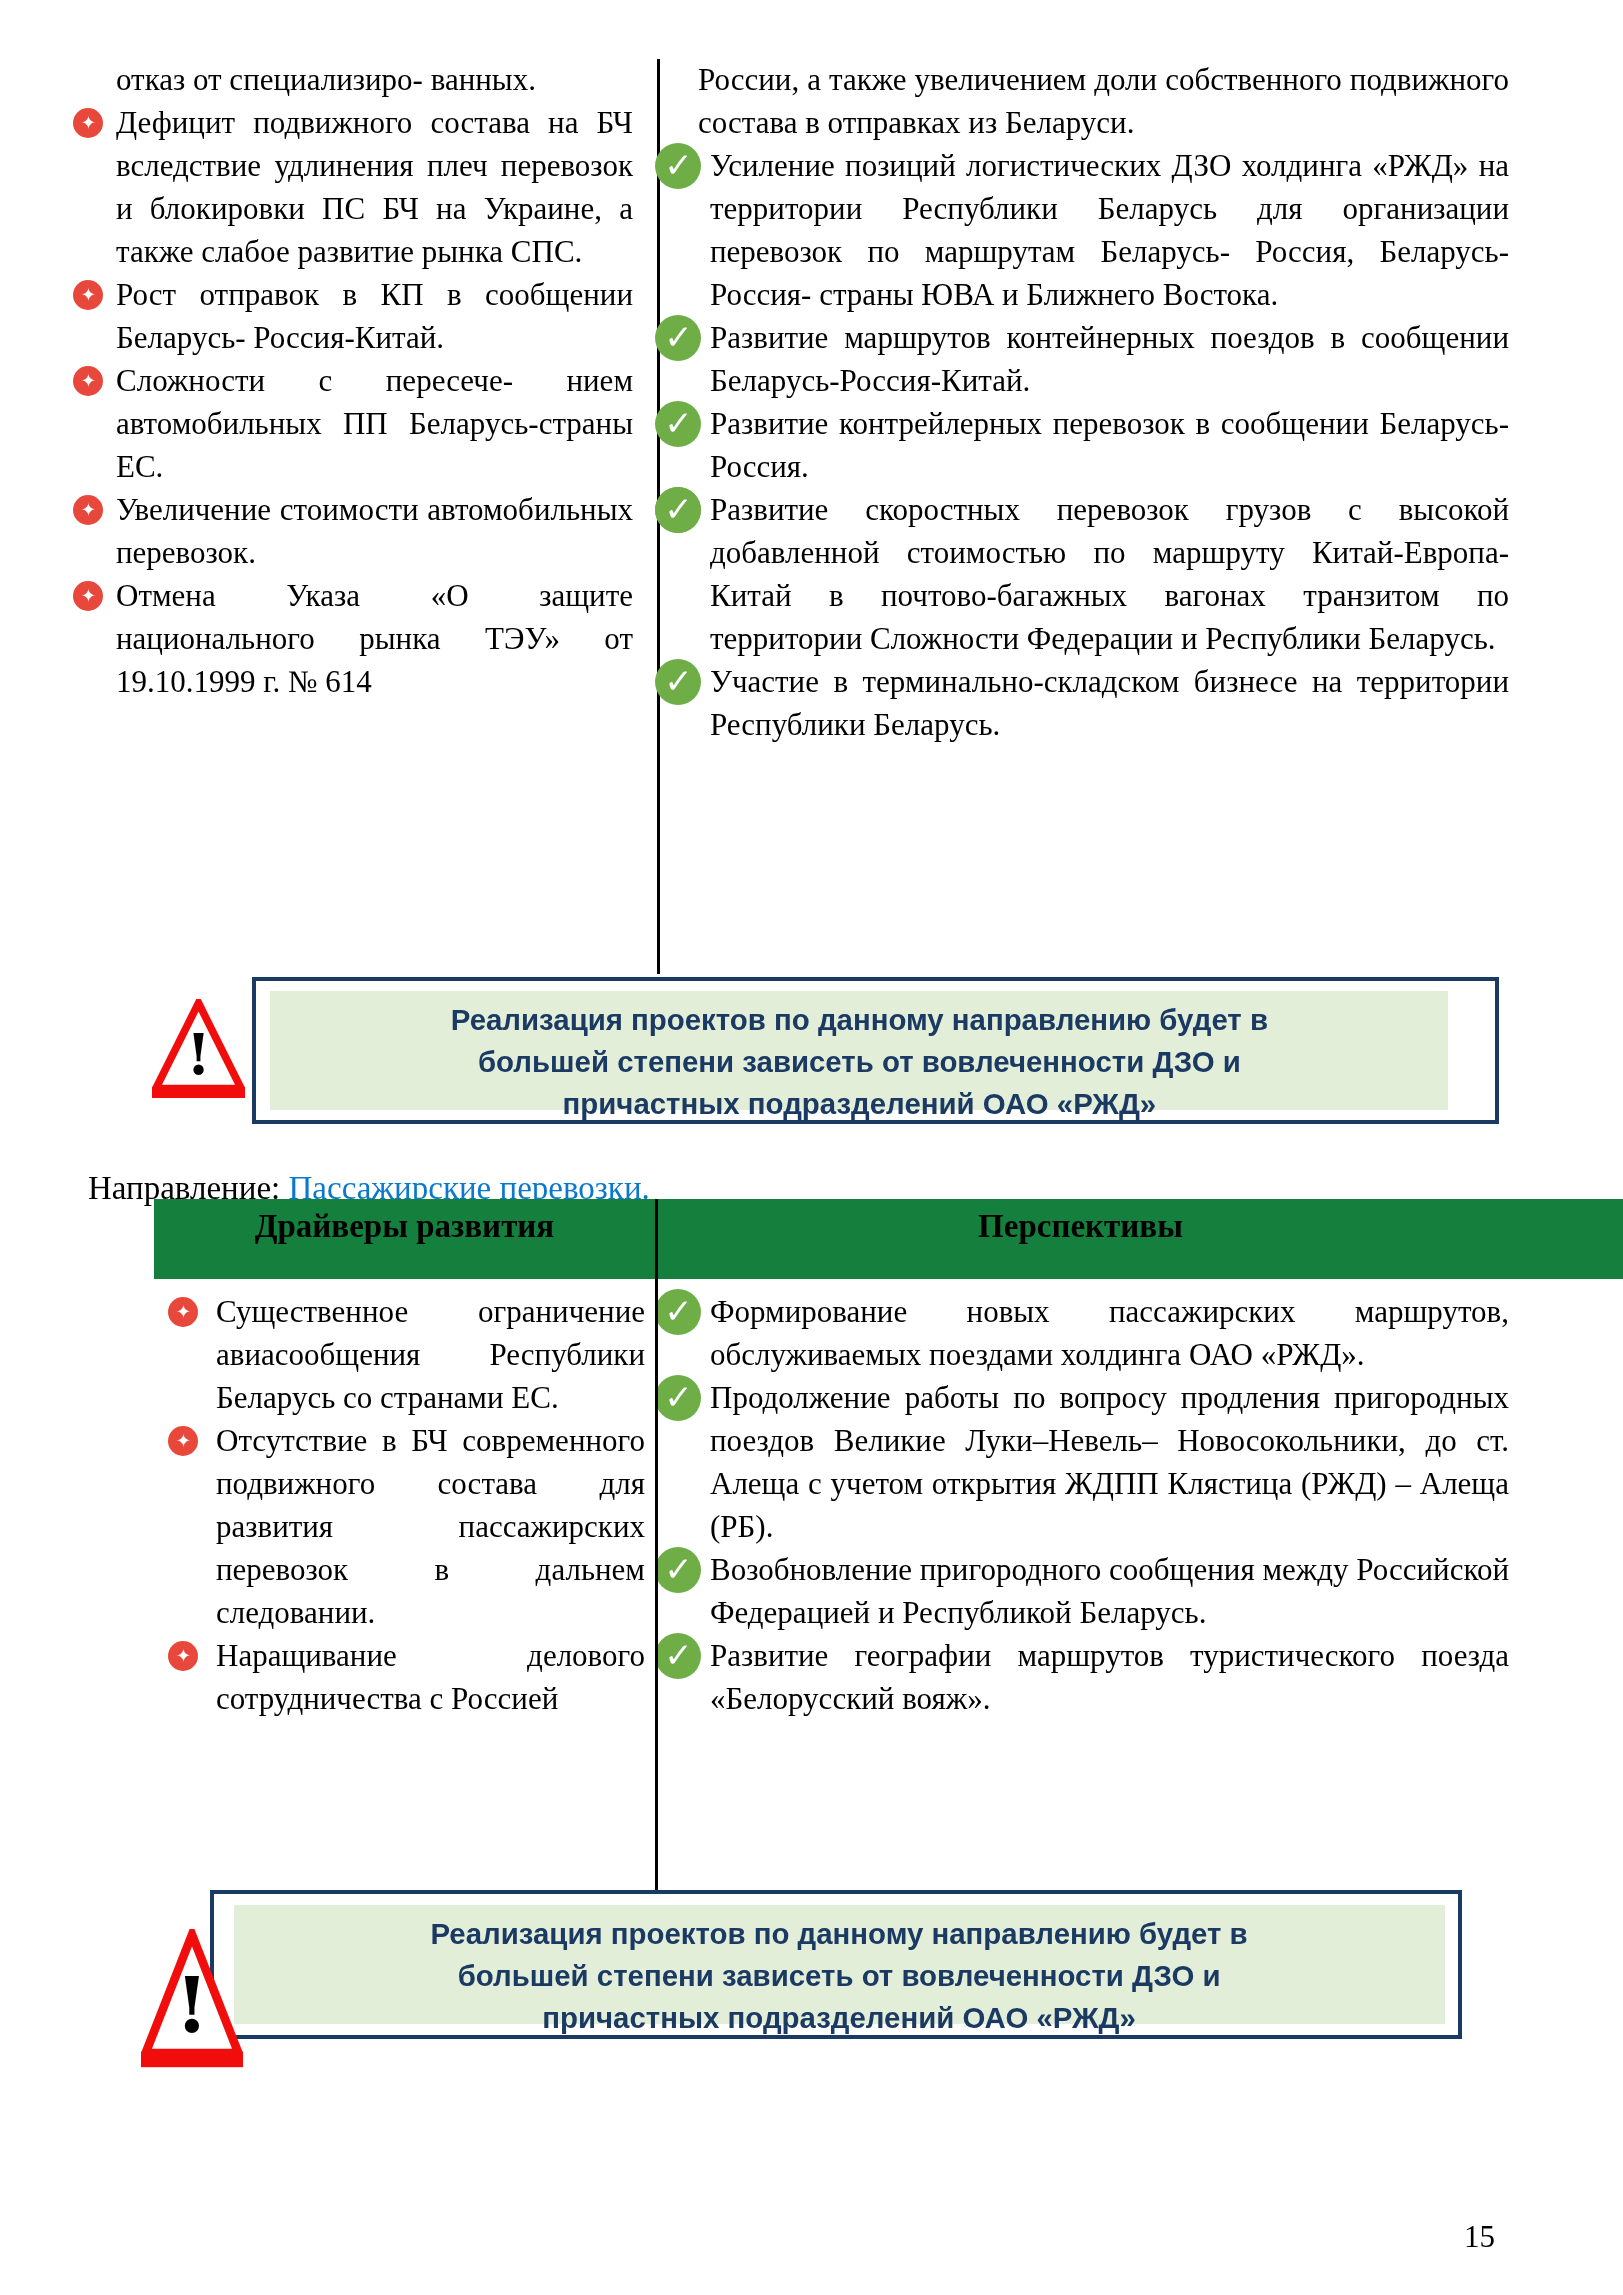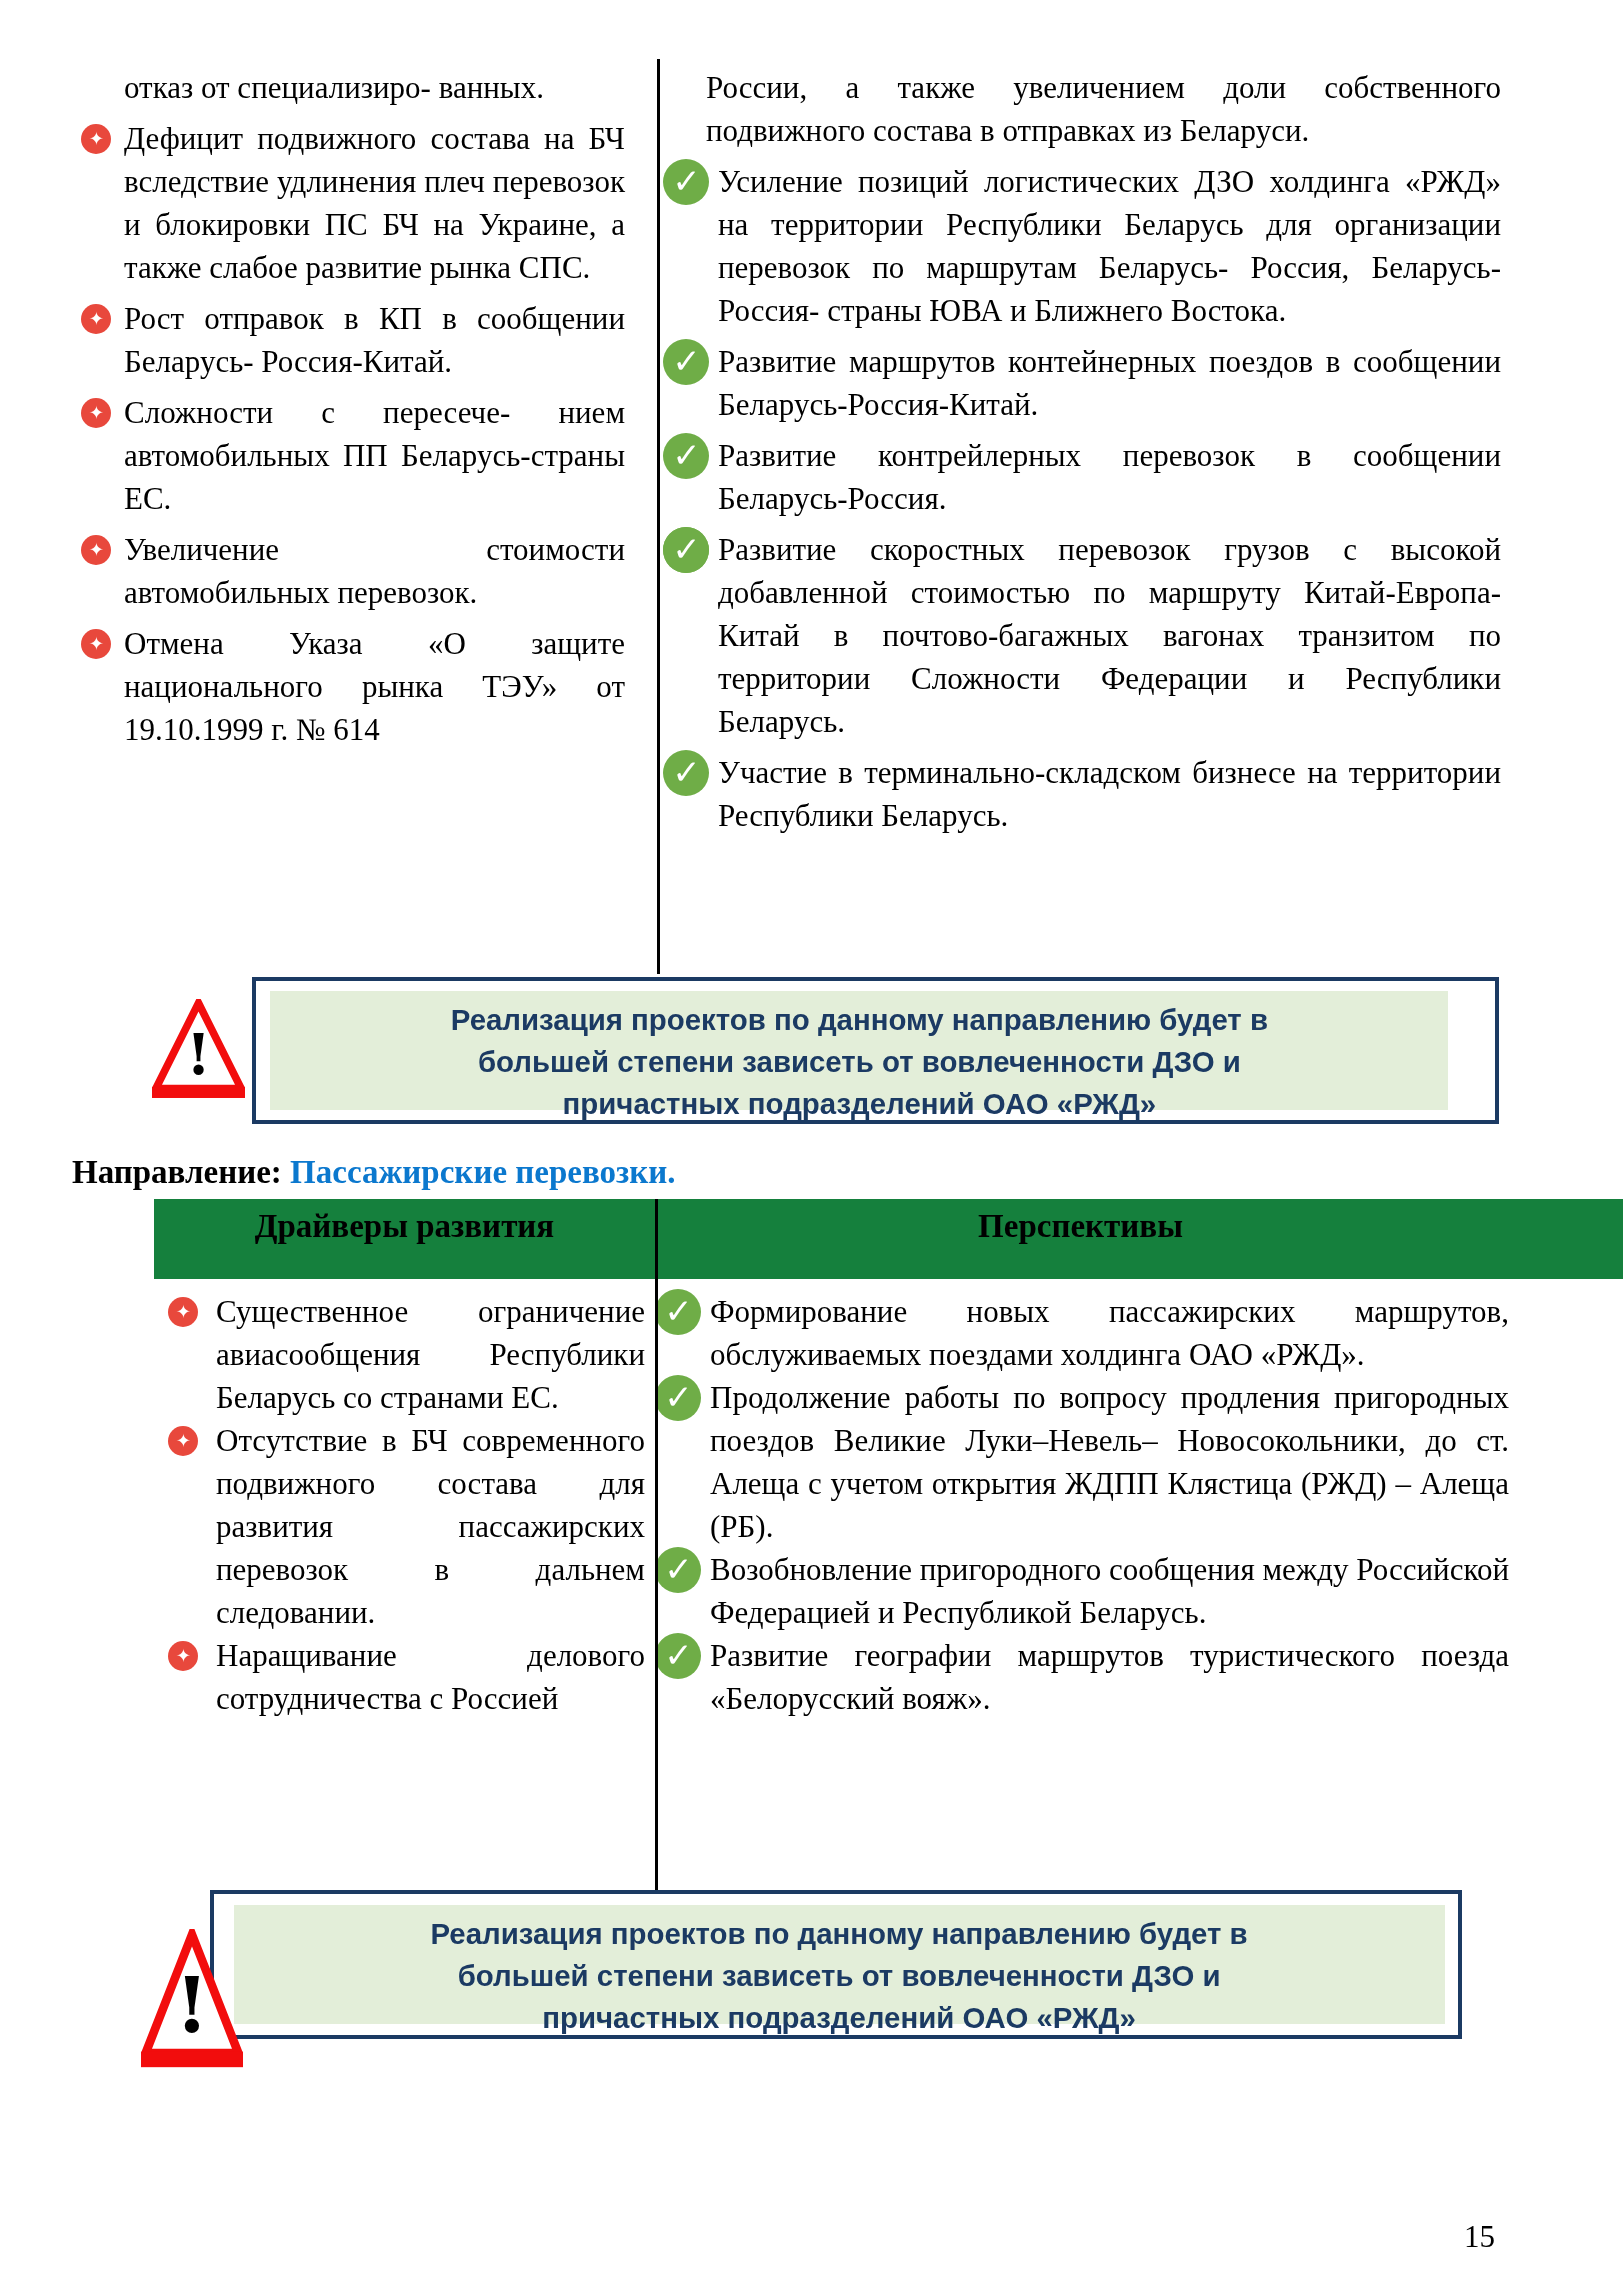--- a/index.html
+++ b/index.html
@@ -8,21 +8,21 @@
     width:1623px;height:2295px;
     background:#ffffff;
     font-family:"Liberation Serif", serif;
     color:#000;
     overflow:hidden;
   }
   
   .col{position:absolute;top:58px;font-size:31px;line-height:43px;}
   .col-left{left:72px;width:561px;}
   .col-right{left:658px;width:851px;}
-  .col p,.col li{margin:8px;text-align:justify;}
+  .col p,.col li{margin:0;text-align:justify;}
   .col .intro{padding-left:44px;}
   .col-right .intro{padding-left:40px;}
   ul.plist{list-style:none;margin:0;padding:0;}
   ul.plist li{position:relative;display:block;padding-left:44px;}
   .col-right ul.plist li{padding-left:52px;}
   .cell-right ul.plist li{padding-left:52px;}
   .cell-left ul.plist li{padding-left:49px;}
   .bullet-red{
     position:absolute;left:1.3px;top:6.5px;
     width:30px;height:30px;border-radius:50%;
@@ -61,22 +61,22 @@
   .triangle svg{position:absolute;left:0;top:0;width:100%;height:100%;}
   .triangle .excl{
     position:absolute;left:0;right:0;top:22%;
     text-align:center;color:#000;
     font-family:"DejaVu Serif", serif;font-weight:bold;
   }
   #triangle-1 .excl{font-size:56px;}
   #triangle-2 .excl{font-size:77px;}
   
   .direction{
-    position:absolute;left:72px;top:1154px;margin:0;
-    font-size:33px;font-weight:bold;line-height:37px;
+    position:absolute;left:72px;top:1154px;margin:16px;
+    font-size:33px;font-weight:normal;line-height:37px;
   }
   .direction .dir-value{color:#0B78CE;}
   
   .tbl-header{
     position:absolute;left:154px;top:1199px;width:1578px;height:80px;
     background:#15803d;display:flex;
   }
   .tbl-header .th{
     box-sizing:border-box;padding-top:9.2px;
     font-size:33px;font-weight:bold;text-align:center;line-height:37px;

